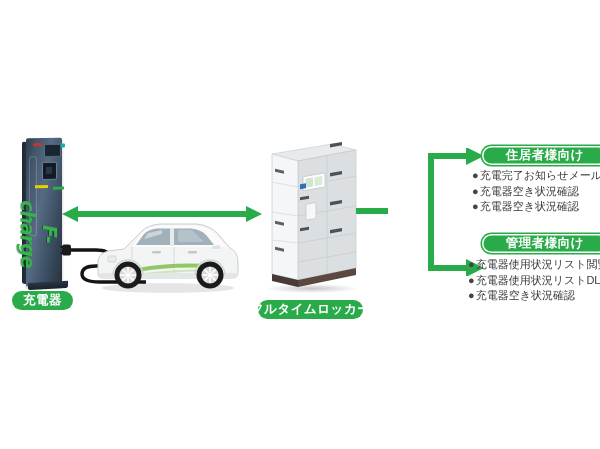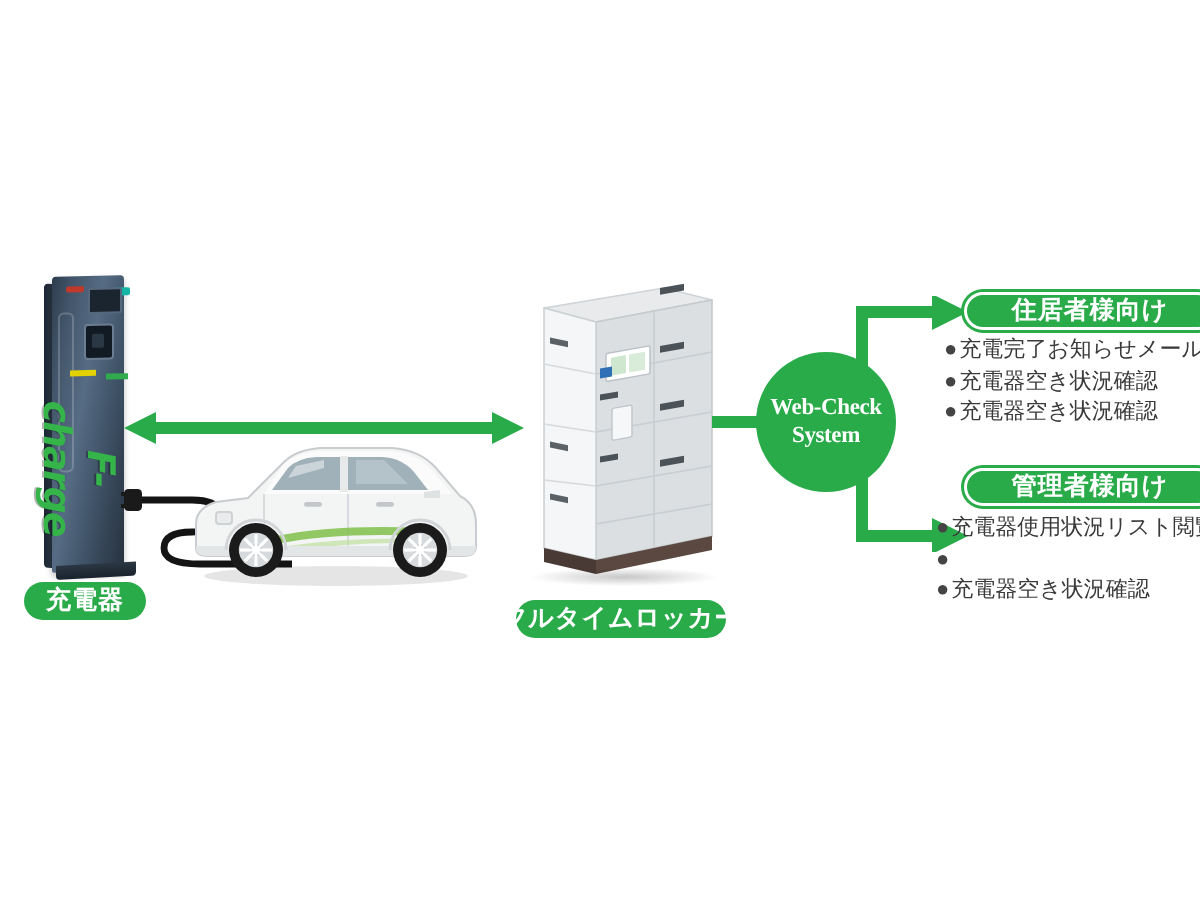--- a/index.html
+++ b/index.html
@@ -359,24 +359,20 @@
 
     <line x1="23" y1="8" x2="23" y2="120" stroke="#2aab4a" stroke-width="6"></line>
 
     <line x1="20" y1="8" x2="62" y2="8" stroke="#2aab4a" stroke-width="6"></line>
     <polygon points="76,8 58,-1 58,17" fill="#2aab4a"></polygon>
 
     <line x1="20" y1="120" x2="62" y2="120" stroke="#2aab4a" stroke-width="6"></line>
     <polygon points="76,120 58,111 58,129" fill="#2aab4a"></polygon>
   </svg>
 
-  <div class="web-circle">
-    <span>Web-Check</span>
-    <span>System</span>
-  </div>
 
   <div class="pill pill-charger">充電器</div>
   <div class="pill pill-locker">フルタイムロッカー</div>
   <div class="pill outline pill-resident">住居者様向け</div>
   <div class="pill outline pill-admin">管理者様向け</div>
 
   <div class="bullets bullets-resident">
     <div class="row">
       <span class="dot">●</span>
       <span class="txt">充電完了お知らせメール</span>
@@ -391,20 +387,21 @@
     </div>
   </div>
 
   <div class="bullets bullets-admin">
     <div class="row">
       <span class="dot">●</span>
       <span class="txt">充電器使用状況リスト閲覧</span>
     </div>
     <div class="row">
       <span class="dot">●</span>
+      <span class="txt">充電器使用状況リストDL</span>
     </div>
     <div class="row">
       <span class="dot">●</span>
       <span class="txt">充電器空き状況確認</span>
     </div>
   </div>
 
 </div>
 
 </body></html>

